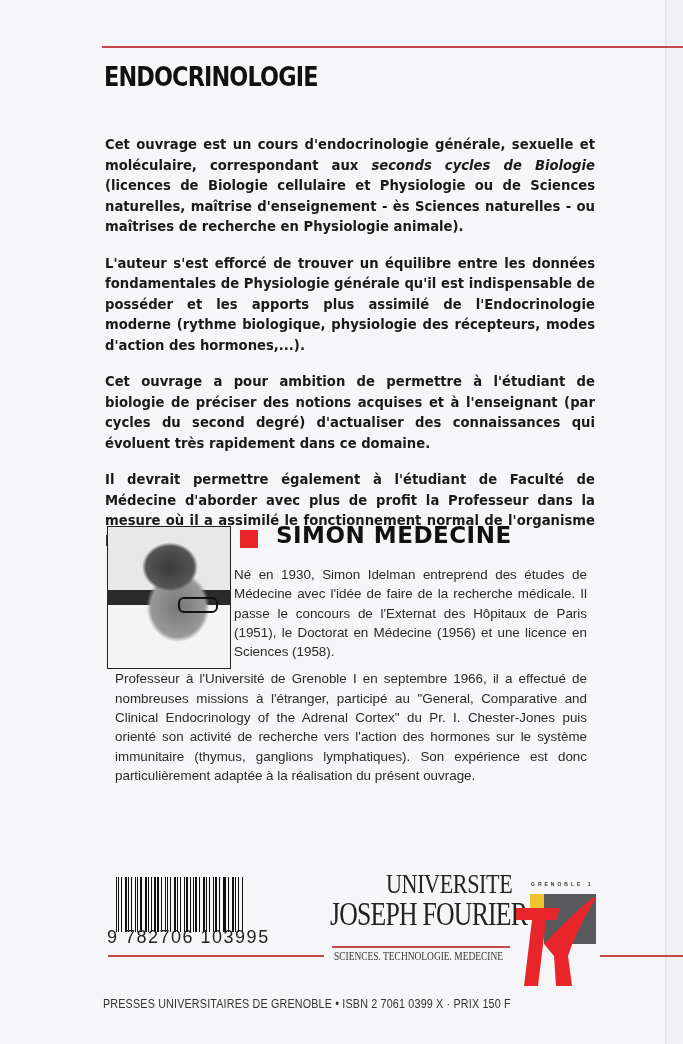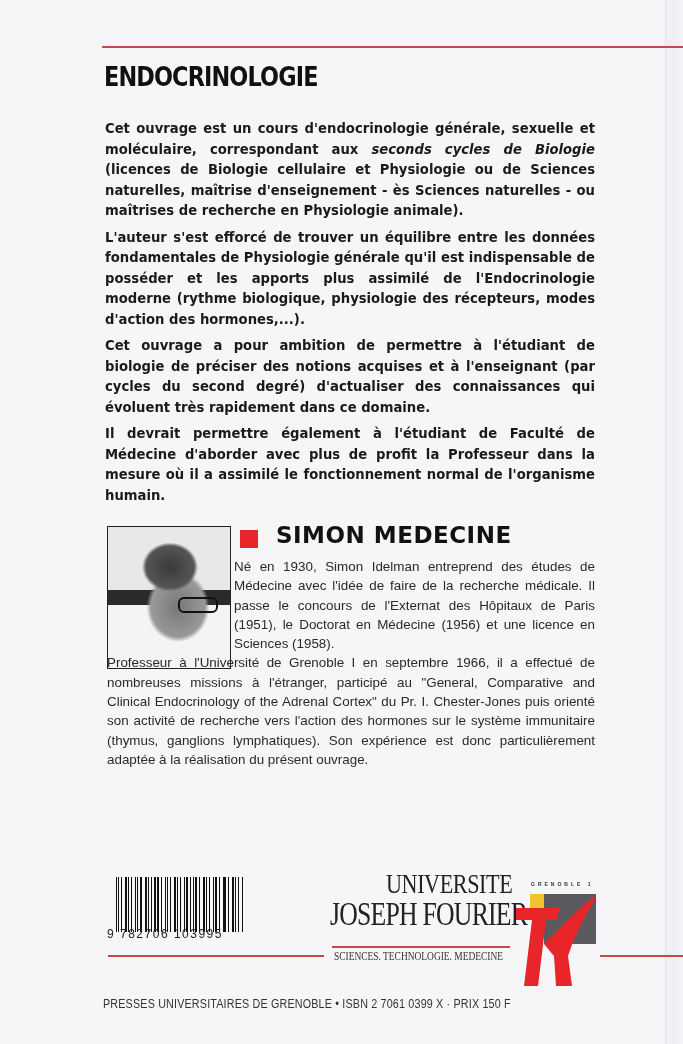--- a/index.html
+++ b/index.html
@@ -6,36 +6,36 @@
     body {
       width:683px; height:1044px; position:relative; overflow:hidden;
       background:#f6f6f9;
       font-family:"Liberation Sans", sans-serif;
       color:#1a1a1a;
     }
     .page-edge { position:absolute; left:665px; top:0; width:18px; height:1044px; background:linear-gradient(90deg,#eeeef3,#f3f3f7); border-left:1px solid #e2e2ea; }
     .rule { position:absolute; height:2px; background:#c44a4a; }
     .title { position:absolute; left:104px; top:62px; font-family:"DejaVu Sans", sans-serif; font-weight:bold; font-size:26px; letter-spacing:-1px; color:#111; transform:scaleX(0.86); transform-origin:left top; }
     .intro { position:absolute; left:105px; top:119px; width:490px; font-family:"DejaVu Sans", sans-serif; font-weight:bold; font-size:13.2px; line-height:20.5px; color:#1a1a1a; text-align:justify; }
-    .intro p { margin:0 0 6px 0; }
+    .intro p { margin:16px 0 6px 0; }
     .intro em { font-style:italic; }
     .photo { position:absolute; left:107px; top:526px; width:122px; height:141px; border:1.5px solid #222; background:
       radial-gradient(ellipse 40px 35px at 62px 40px, #3a3a3a 0%, #555 60%, transparent 70%),
       radial-gradient(ellipse 45px 50px at 70px 80px, #777 0%, #999 60%, transparent 70%),
       linear-gradient(180deg,#e8e8e8 0%,#e8e8e8 45%,#2a2a2a 45%,#2a2a2a 55%,#f4f4f4 55%);
       overflow:hidden; }
     .photo .glasses { position:absolute; left:70px; top:70px; width:36px; height:12px; border:2px solid #111; border-radius:6px; }
     .red-square { position:absolute; left:240px; top:530px; width:18px; height:18px; background:#e8262a; }
     .author-name { position:absolute; left:276px; top:522px; font-family:"DejaVu Sans", sans-serif; font-weight:bold; font-size:23px; letter-spacing:0.5px; color:#111; }
     .bio { position:absolute; left:107px; top:557px; width:488px; font-size:13.4px; line-height:19.3px; color:#2a2a2a; text-align:justify; }
     .bio .indent-block { margin-left:127px; }
-    .bio p { margin:0; }
+    .bio p { margin:8px; }
     .barcode { position:absolute; left:116px; top:877px; width:128px; height:55px; display:flex; align-items:stretch; }
     .barcode span { display:block; background:#111; margin-right:1px; }
-    .barcode-num { position:absolute; left:107px; top:927px; font-size:12px; letter-spacing:1.5px; color:#222; }
+    .barcode-num { position:absolute; left:107px; top:927px; font-size:18px; letter-spacing:1.5px; color:#222; }
     .logo-text1 { position:absolute; left:386px; top:869px; font-family:"Liberation Serif", serif; font-size:27px; color:#222; transform:scaleX(0.82); transform-origin:left top; letter-spacing:-0.5px; }
     .logo-text2 { position:absolute; left:330px; top:896px; font-family:"Liberation Serif", serif; font-size:33px; color:#222; transform:scaleX(0.78); transform-origin:left top; letter-spacing:-1px; }
     .logo-text3 { position:absolute; left:334px; top:950px; font-family:"Liberation Serif", serif; font-size:11.5px; color:#333; transform:scaleX(0.82); transform-origin:left top; }
     .grenoble { position:absolute; left:531px; top:881px; font-size:5px; letter-spacing:3px; font-weight:bold; color:#333; }
     .logo-mark { position:absolute; left:516px; top:890px; width:90px; height:100px; }
     .footer { position:absolute; left:103px; top:997px; font-size:12.5px; color:#333; transform:scaleX(0.86); transform-origin:left top; letter-spacing:0.2px; }
   </style>
 </head>
 <body>
 

